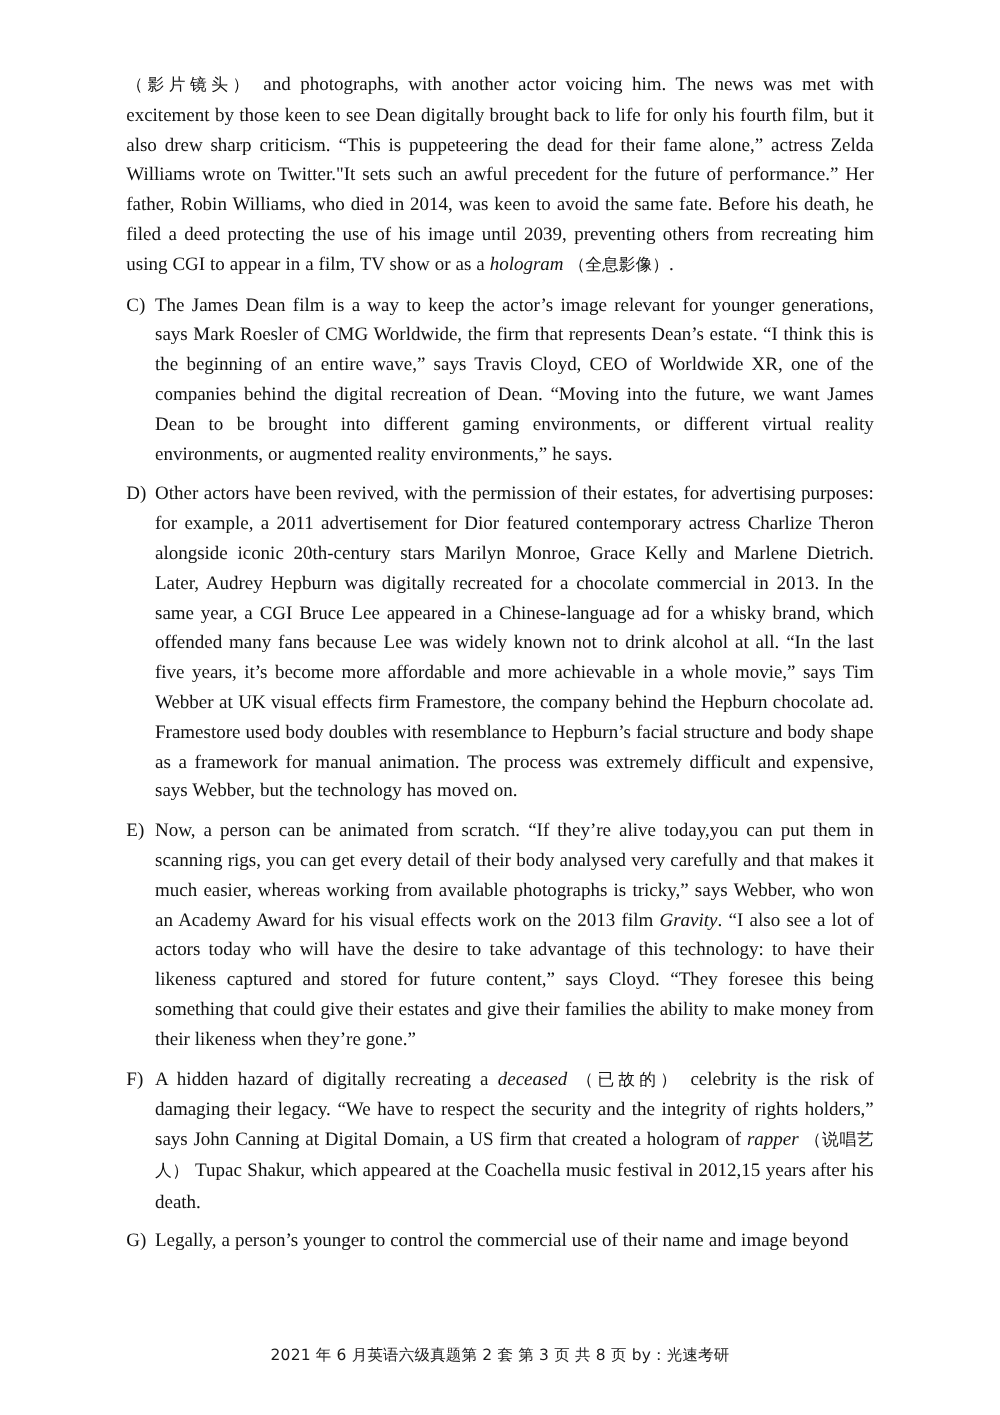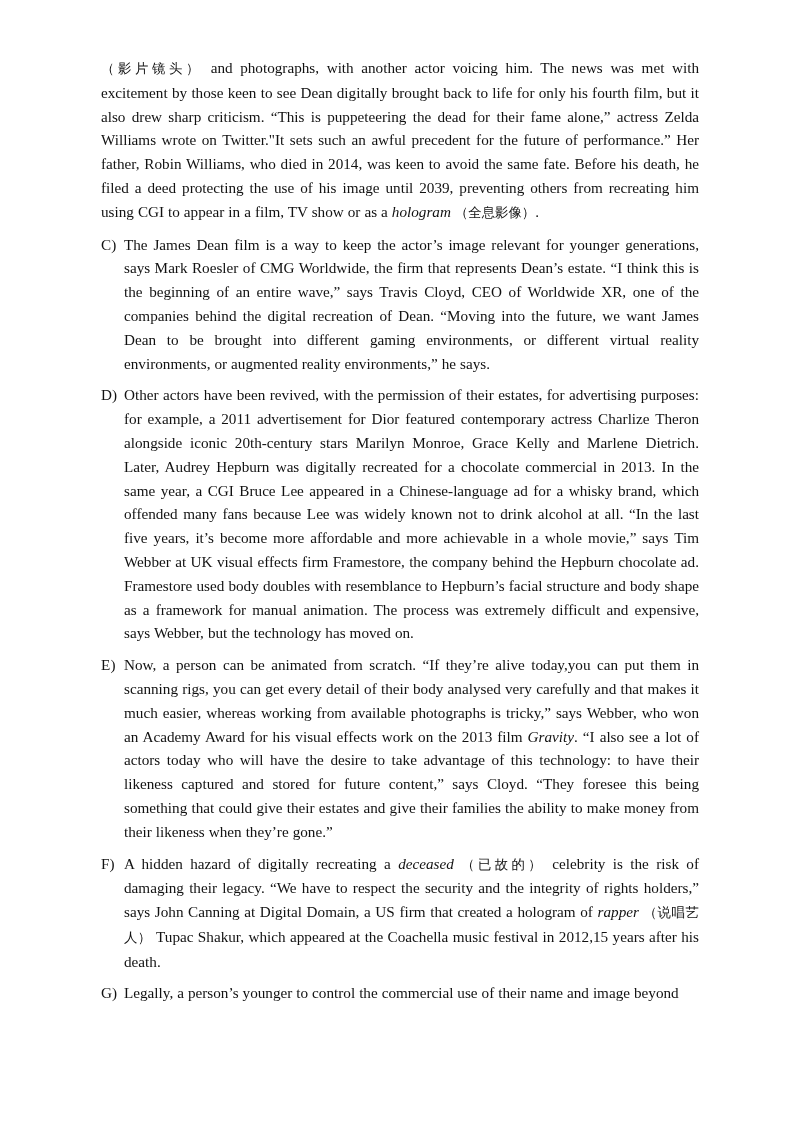--- a/index.html
+++ b/index.html
@@ -114,14 +114,17 @@
       <div class="para">
         <div class="para-label">F)</div>
         <div class="para-body"><span>A hidden hazard of digitally recreating a </span><span class="ital">deceased</span><span> </span><span class="cn">（已故的）</span><span> celebrity is the risk of damaging their legacy. “We have to respect the security and the integrity of rights holders,” says John Canning at Digital Domain, a US firm that created a hologram of </span><span class="ital">rapper</span><span> </span><span class="cn">（说唱艺人）</span><span> Tupac Shakur, which appeared at the Coachella music festival in 2012,15 years after his death.</span></div>
       </div>
       <div class="para">
         <div class="para-label">G)</div>
         <div class="para-body"><span>Legally, a person’s younger to control the commercial use of their name and image beyond</span></div>
       </div>
     </div>
 
+  <div id="page-footer">
+    <span>2021 年 6 月英语六级真题第 2 套  第 3 页 共 8 页  by：光速考研</span>
+  </div>
 
 </div>
 
 </body></html>

